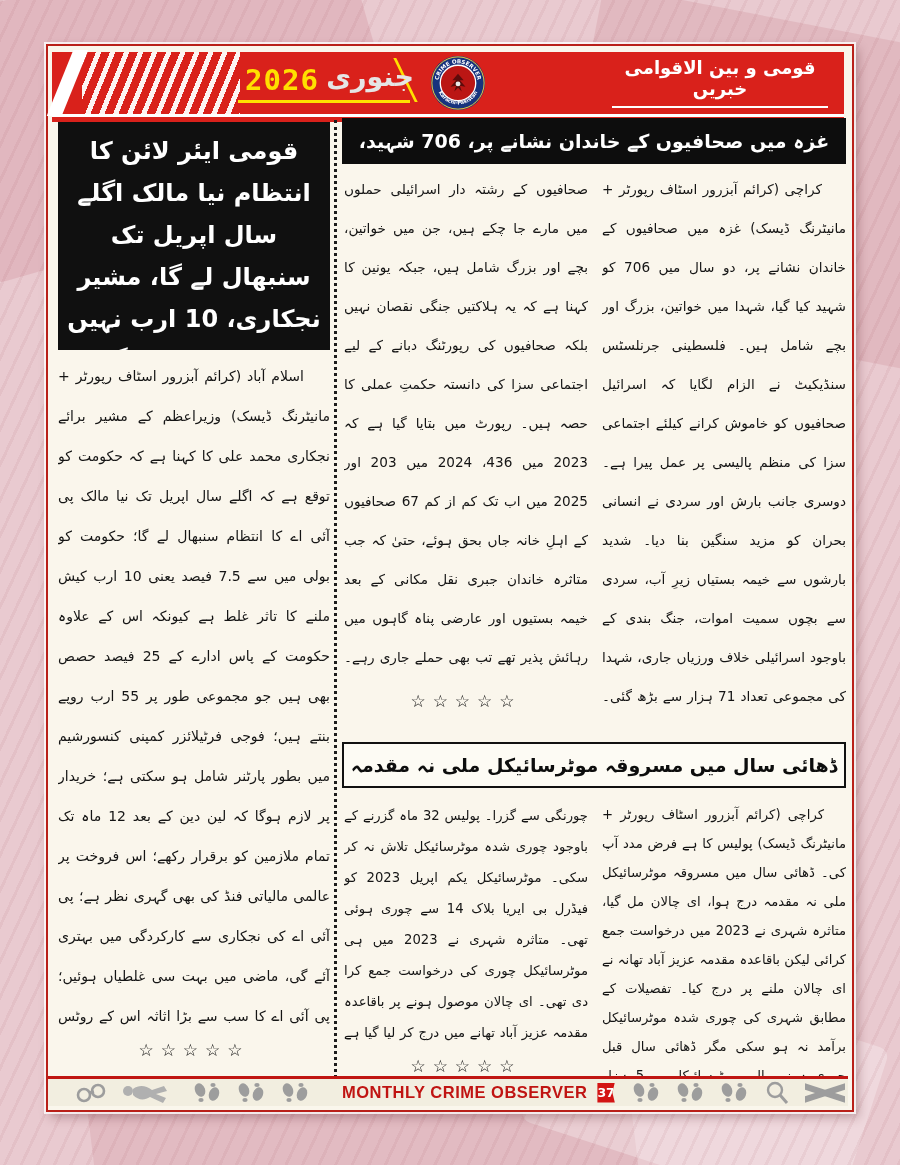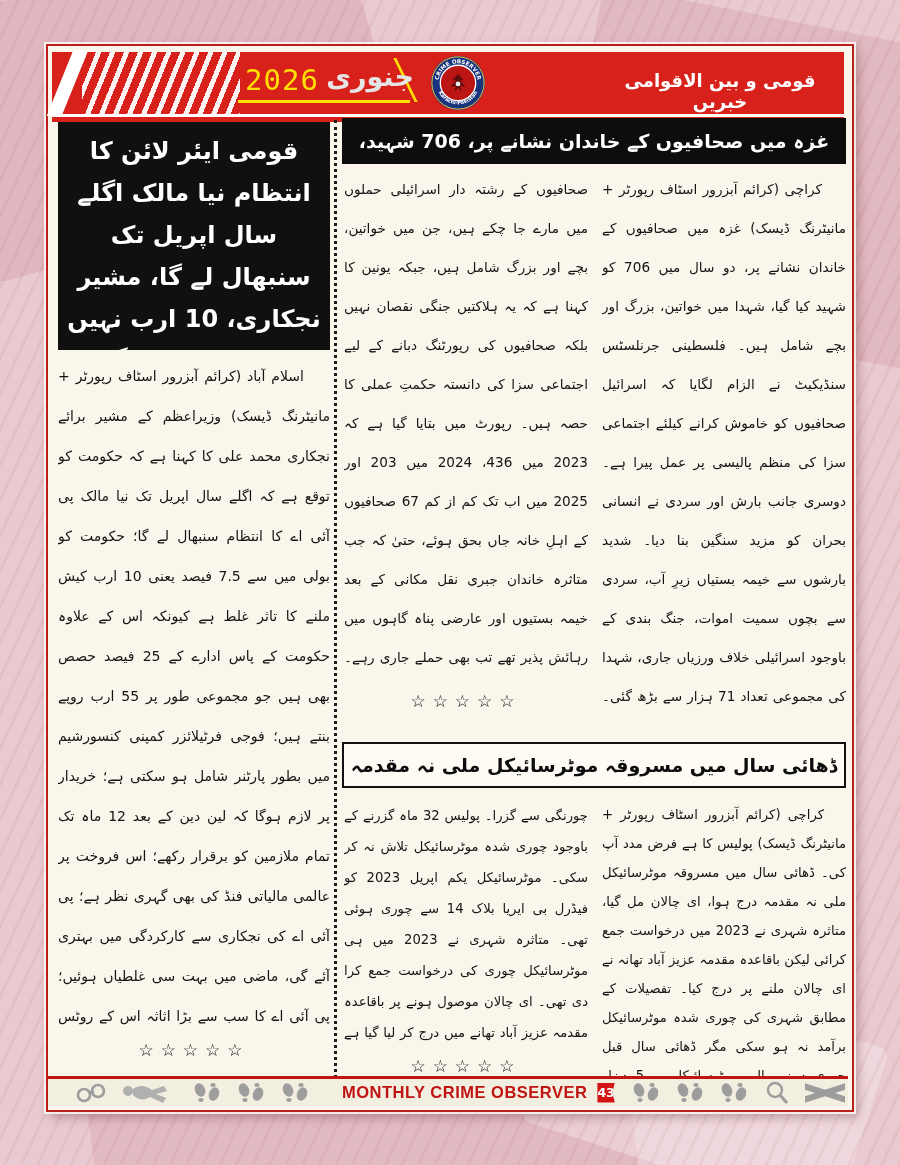--- a/index.html
+++ b/index.html
@@ -23,25 +23,25 @@
     box-shadow:0 0 0 2px rgba(255,255,255,.8),4px 5px 10px rgba(90,30,35,.35);
   }
   
   .banner{position:absolute;left:4px;top:6px;width:792px;height:62px;background:#d9211b;border-bottom:3px solid #fff;box-shadow:0 5px 0 #d9211b;}
   .stripes{position:absolute;left:30px;top:0;width:158px;height:62px;
     background:repeating-linear-gradient(112deg,rgba(255,255,255,.95) 0 5px,rgba(255,255,255,0) 5px 13px);}
   .stripe-edge{position:absolute;left:8px;top:-2px;width:15px;height:66px;background:#fff;transform:skewX(-22deg);}
   .yr-underline{position:absolute;left:186px;top:48px;width:172px;height:3px;background:#ffe000;}
   .yr-diag{position:absolute;left:352px;top:6px;width:3px;height:44px;background:#ffe000;transform:skewX(26deg);}
   .year{position:absolute;left:188px;top:11px;width:84px;text-align:center;
-    color:#ffe000;font-size:29px;font-weight:normal;letter-spacing:1px;font-family:"DejaVu Sans Mono","Liberation Mono",monospace;}
+    color:#ffe000;font-size:29px;font-weight:bold;letter-spacing:1px;font-family:"DejaVu Sans Mono","Liberation Mono",monospace;}
   .month{position:absolute;left:270px;top:9px;width:96px;text-align:center;direction:rtl;
     color:#e5e5e5;font-size:27px;font-weight:bold;}
   .logo{position:absolute;left:378px;top:3px;width:56px;height:56px;}
-  .section-title{position:absolute;right:16px;top:18px;width:216px;text-align:center;direction:rtl;
+  .section-title{position:absolute;right:16px;top:5px;width:216px;text-align:center;direction:rtl;
     color:#fff;font-size:18px;font-weight:bold;border-bottom:2px solid #fff;padding-bottom:7px;}
   
   .pia-box{position:absolute;left:10px;top:76px;width:256px;height:212px;background:#101010;
     color:#fff;font-size:24px;font-weight:bold;line-height:42px;text-align:center;direction:rtl;
     padding:8px;overflow:hidden;}
   .pia-body{position:absolute;left:10px;top:310px;width:272px;height:676px;
     font-size:14px;line-height:40px;text-align:justify;direction:rtl;color:#141414;overflow:hidden;text-indent:26px;}
   .stars{letter-spacing:7px;font-size:17px;color:#111;text-align:center;direction:ltr;}
   .pia-stars{position:absolute;left:10px;top:994px;width:272px;}
   .v-divider{position:absolute;left:286px;top:74px;height:964px;width:0;border-left:3px dotted #1c1c1c;}
@@ -166,21 +166,21 @@
     </span>
     <span class="f-icon">
       <svg class="gray" width="30" height="22" viewBox="0 0 30 22">
         <ellipse cx="8" cy="8" rx="5" ry="7" fill="#9d9d9d" transform="rotate(-20 8 8)"></ellipse>
         <ellipse cx="9" cy="18" rx="2.6" ry="2" fill="#9d9d9d"></ellipse>
         <ellipse cx="22" cy="12" rx="5" ry="7" fill="#9d9d9d" transform="rotate(20 22 12)"></ellipse>
         <ellipse cx="21" cy="3" rx="2.6" ry="2" fill="#9d9d9d"></ellipse>
       </svg>
     </span>
     <span class="f-title">MONTHLY CRIME OBSERVER</span>
-    <span class="f-ribbon">43</span>
+    <span class="f-ribbon">37</span>
     <span class="f-icon">
       <svg class="gray" width="30" height="22" viewBox="0 0 30 22">
         <ellipse cx="8" cy="8" rx="5" ry="7" fill="#9d9d9d" transform="rotate(-20 8 8)"></ellipse>
         <ellipse cx="9" cy="18" rx="2.6" ry="2" fill="#9d9d9d"></ellipse>
         <ellipse cx="22" cy="12" rx="5" ry="7" fill="#9d9d9d" transform="rotate(20 22 12)"></ellipse>
         <ellipse cx="21" cy="3" rx="2.6" ry="2" fill="#9d9d9d"></ellipse>
       </svg>
     </span>
     <span class="f-icon">
       <svg class="gray" width="30" height="22" viewBox="0 0 30 22">

